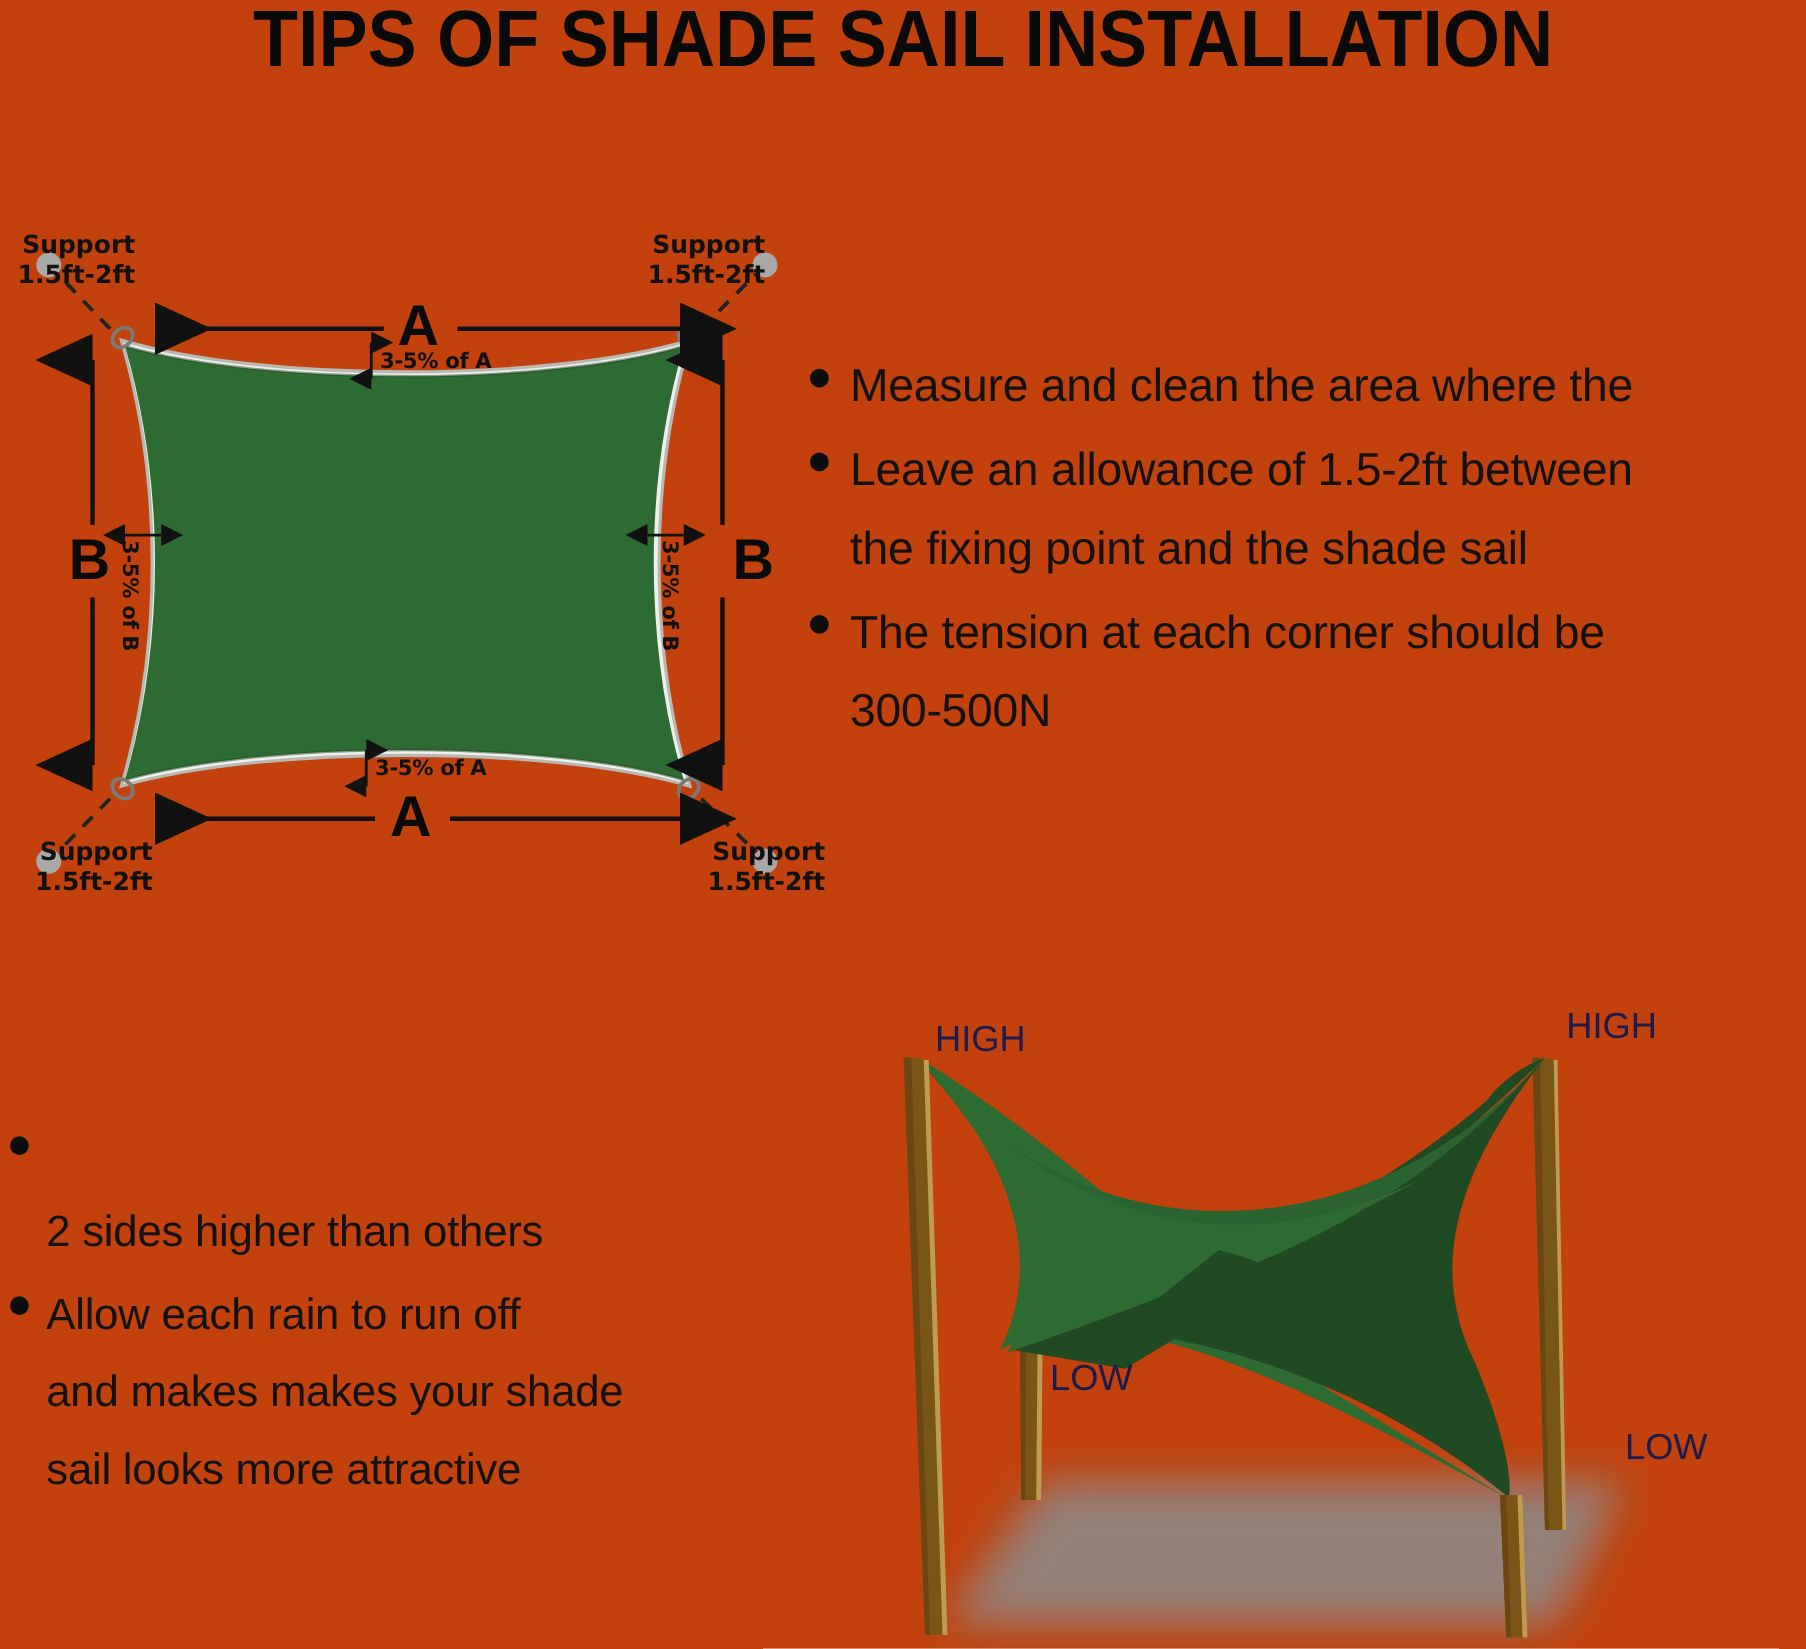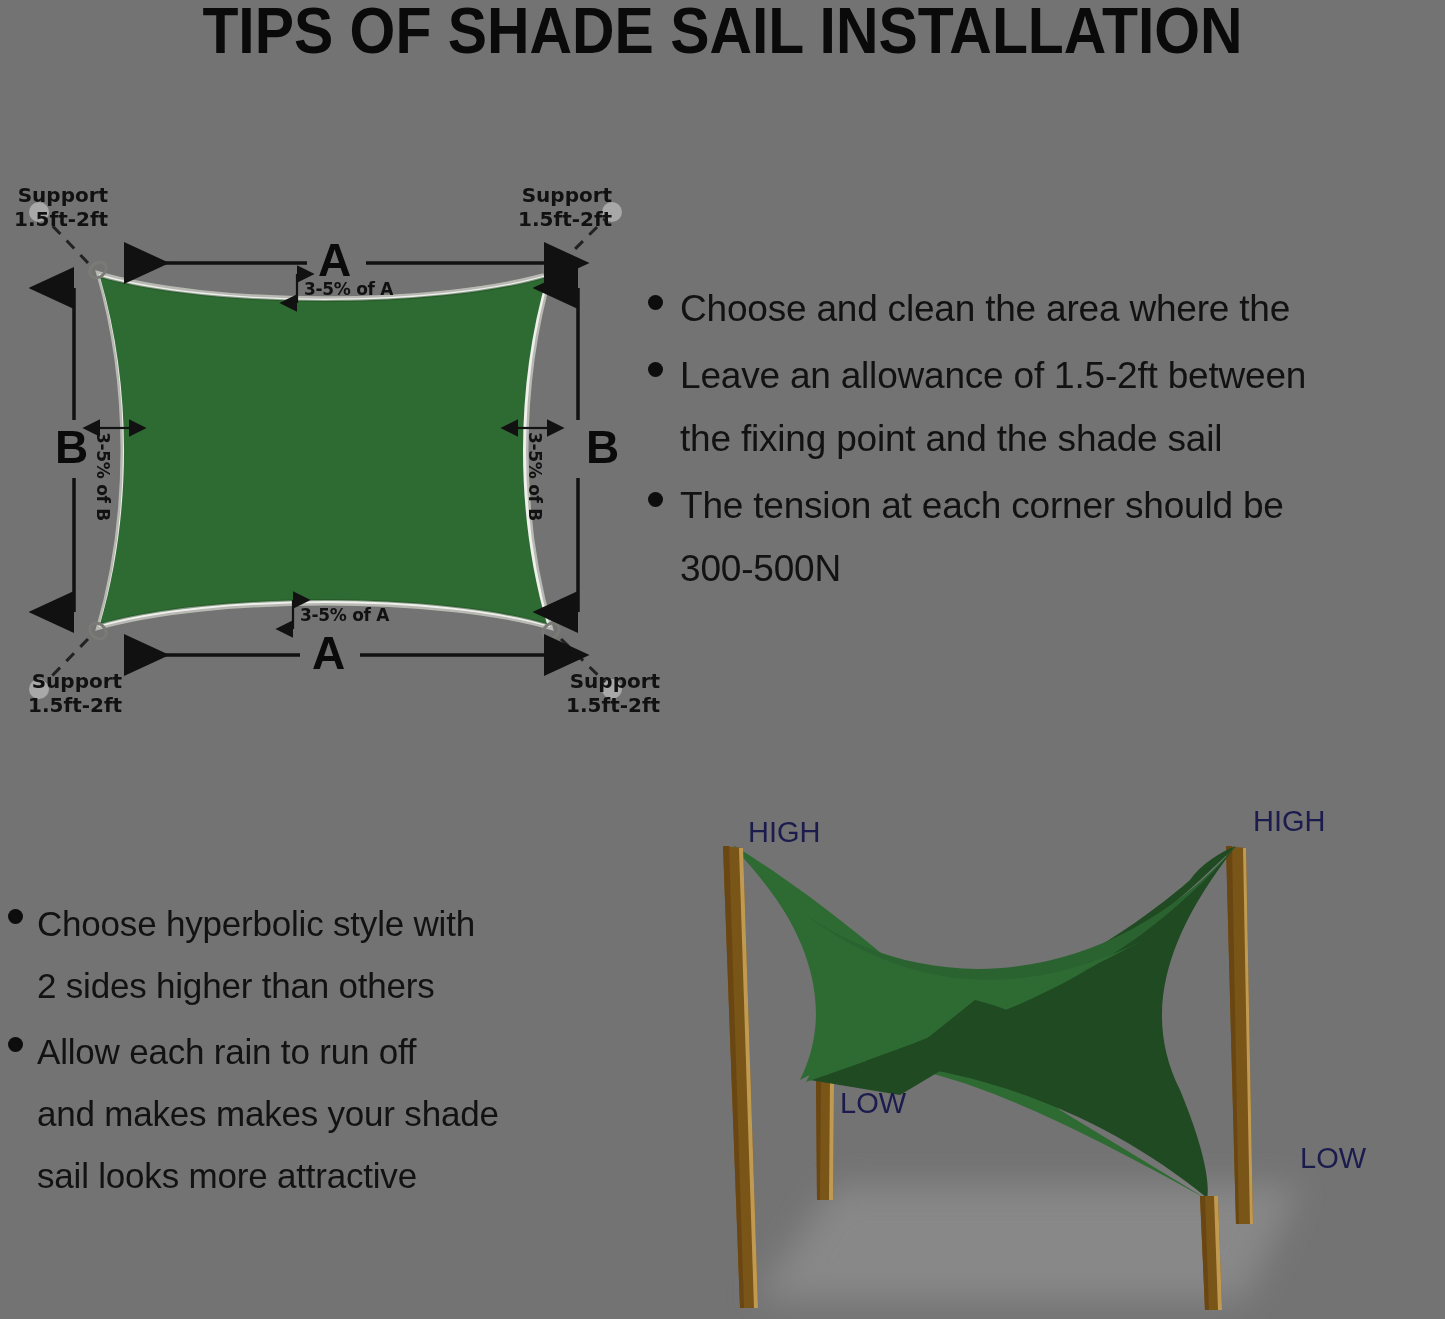--- a/index.html
+++ b/index.html
@@ -8,21 +8,21 @@
     padding: 0;
     background: #ffffff;
   }
   body {
     font-family: "DejaVu Sans", sans-serif;
   }
   #page {
     position: relative;
     width: 1445px;
     height: 1319px;
-    background: #737373;
+    background: #c2410c;
     overflow: hidden;
   }
 
   
   #title {
     position: absolute;
     left: 0;
     top: -6px;
     width: 1445px;
     text-align: center;
@@ -253,21 +253,21 @@
   <div class="lbl pct-lbl" style="left:304px; top:279px;">3-5% of A</div>
   <div class="lbl pct-lbl" style="left:300px; top:605px;">3-5% of A</div>
 
   <div class="lbl pct-vert" style="left:113px; top:432px; transform:rotate(90deg);">3-5% of B</div>
   <div class="lbl pct-vert" style="left:545px; top:432px; transform:rotate(90deg);">3-5% of B</div>
 
   <div id="tips-top">
     <div class="bullet-row">
       <span class="dot"></span>
       <span class="btext">
-        <span>Choose and clean the area where the</span><br>
+        <span>Measure and clean the area where the</span><br>
       </span>
     </div>
     <div class="bullet-row">
       <span class="dot"></span>
       <span class="btext">
         <span>Leave an allowance of 1.5-2ft between</span><br>
         <span>the fixing point and the shade sail</span>
       </span>
     </div>
     <div class="bullet-row">
@@ -276,21 +276,21 @@
         <span>The tension at each corner should be</span><br>
         <span>300-500N</span>
       </span>
     </div>
   </div>
 
   <div id="tips-bottom">
     <div class="bullet-row">
       <span class="dot"></span>
       <span class="btext">
-        <span>Choose hyperbolic style with</span><br>
+        <br>
         <span>2 sides higher than others</span>
       </span>
     </div>
     <div class="bullet-row">
       <span class="dot"></span>
       <span class="btext">
         <span>Allow each rain to run off</span><br>
         <span>and makes makes your shade</span><br>
         <span>sail looks more attractive</span>
       </span>

